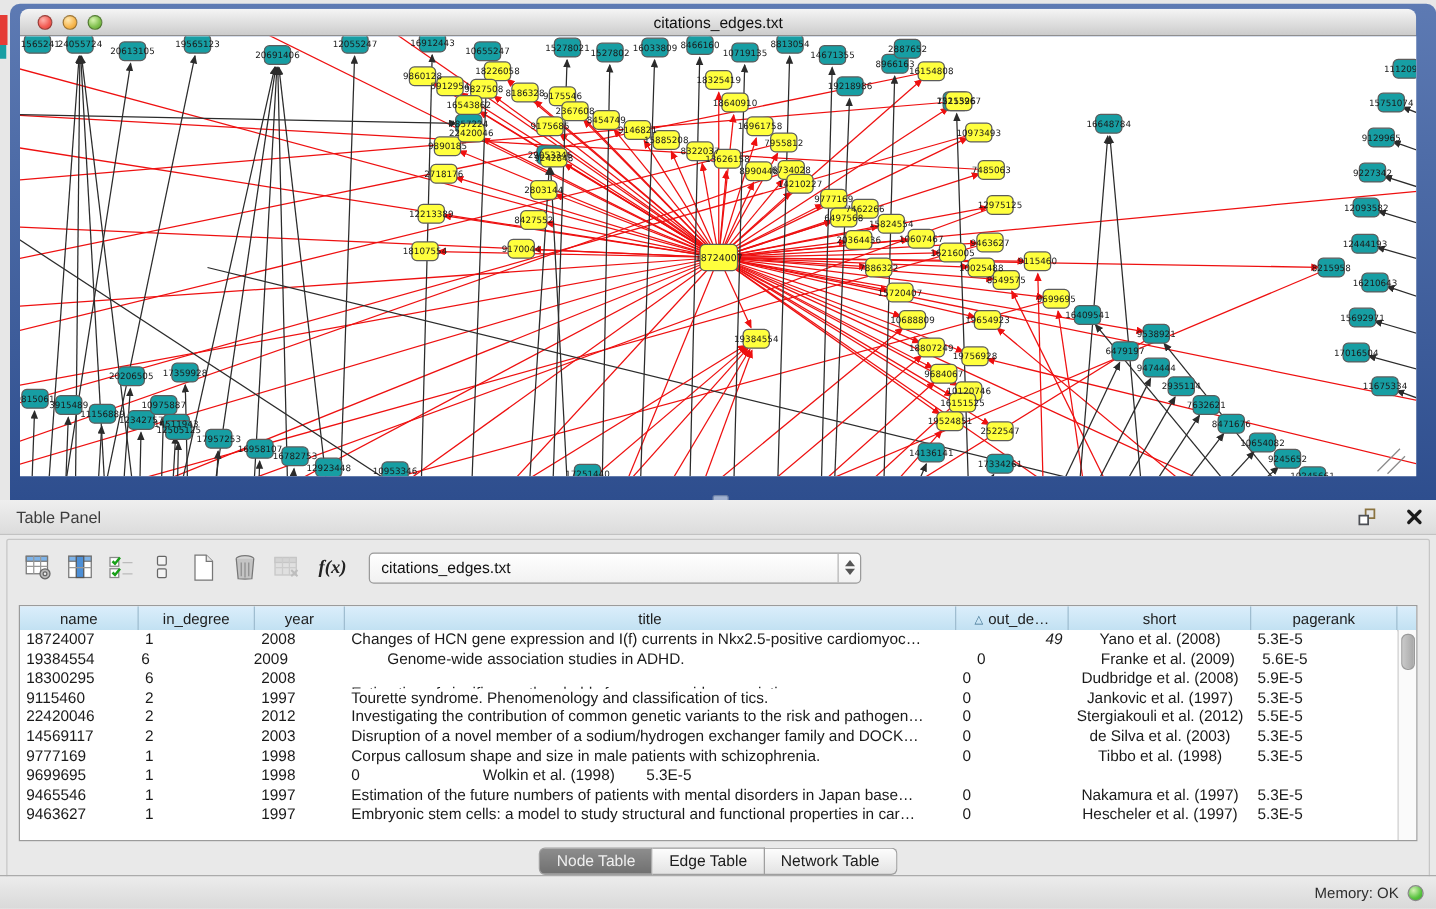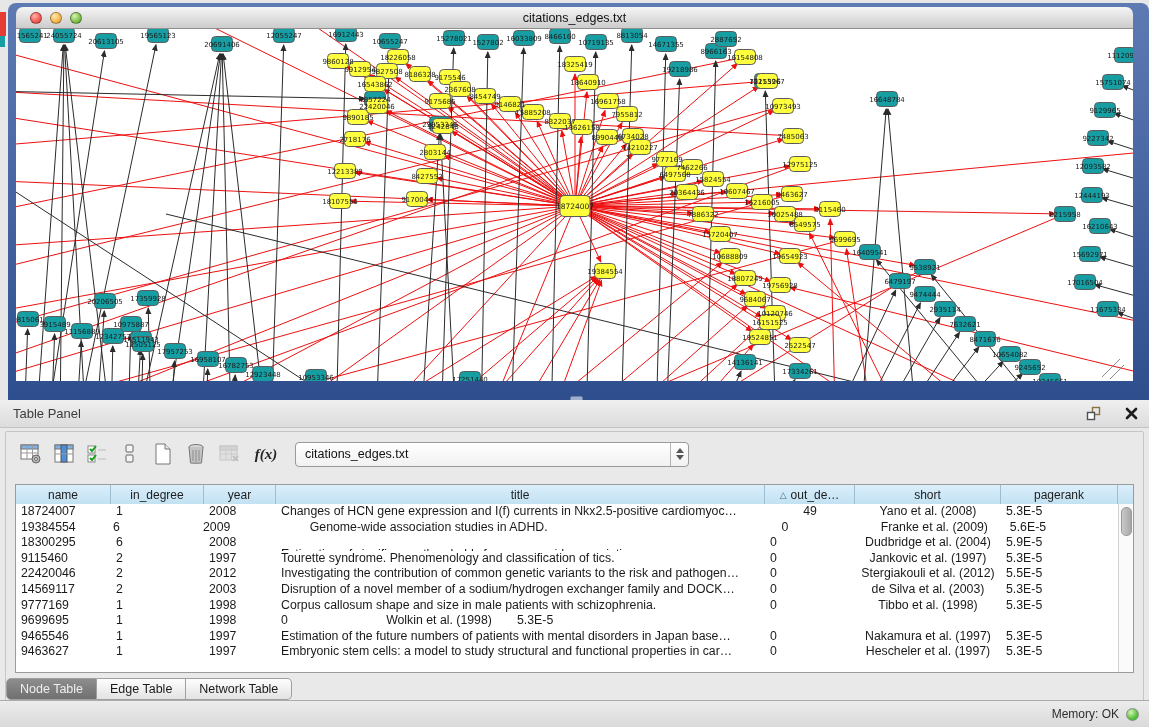--- a/index.html
+++ b/index.html
@@ -47,21 +47,21 @@
   .gh-cell{box-sizing:border-box;border-right:1px solid #9fbdd0;font-size:12px;color:#1c1c1c;
     display:flex;align-items:center;justify-content:center;white-space:nowrap;overflow:hidden;}
   .sort-glyph{color:#3a6f8f;font-size:9px;margin-right:4px;}
   #grid-rows{position:absolute;left:0;right:15px;top:19px;bottom:0;overflow:hidden;}
   .g-row{display:flex;height:15.6px;line-height:15.6px;font-size:12.3px;color:#1a1a1a;background:#fff;}
   .g-cell{box-sizing:border-box;padding:0 5px;white-space:nowrap;overflow:hidden;}
   
   #vscroll{position:absolute;right:0;top:19px;bottom:0;width:15px;background:#fafafa;border-left:1px solid #d0d0d0;box-sizing:border-box;}
   #vthumb{position:absolute;left:2px;top:3px;width:9px;height:27px;border-radius:5px;background:linear-gradient(90deg,#c9c9c9,#a8a8a8);border:1px solid #9a9a9a;}
   
-  #tabbar{position:absolute;left:0;right:0;top:246px;display:flex;}
+  #tabbar{position:absolute;left:0;right:0;top:246px;display:flex;justify-content:center;}
   .tab{height:20px;line-height:20px;padding:0 13px;font-size:12.5px;border:1px solid #9f9f9f;border-left:none;
     background:linear-gradient(#fdfdfd,#e3e3e3);color:#1b1b1b;}
   .tab:first-child{border-left:1px solid #9f9f9f;border-radius:5px 0 0 5px;}
   .tab:last-child{border-radius:0 5px 5px 0;}
   .tab.sel{background:linear-gradient(#8d8d8d,#707070);color:#efefef;}
   
   #statusbar{position:absolute;left:0;right:0;bottom:0;height:26px;background:linear-gradient(#ececec,#d9d9d9);
     border-top:1px solid #ababab;display:flex;align-items:center;justify-content:flex-end;}
   #mem-label{font-size:12px;color:#2e2e2e;margin-right:7px;}
   #mem-dot{width:13px;height:13px;border-radius:50%;margin-right:10px;border:1px solid #8a8a8a;box-sizing:border-box;
@@ -614,40 +614,40 @@
           <div class="gh-cell" style="width: 117px;">
             <span>pagerank</span>
           </div>
         </div>
       <div id="grid-rows">
           <div class="g-row">
             <div class="g-cell" style="width: 95px; text-align: left;">18724007</div>
             <div class="g-cell" style="width: 93px; text-align: left;">1</div>
             <div class="g-cell" style="width: 72px; text-align: left;">2008</div>
             <div class="g-cell" style="width: 489px; text-align: left;">Changes of HCN gene expression and I(f) currents in Nkx2.5-positive cardiomyoc…</div>
-            <div class="g-cell" style="width: 90px; text-align: center;">49</div>
+            <div class="g-cell" style="width: 90px; text-align: right; font-style: italic;">49</div>
             <div class="g-cell" style="width: 146px; text-align: center;">Yano et al. (2008)</div>
             <div class="g-cell" style="width: 117px; text-align: left;">5.3E-5</div>
           </div>
           <div class="g-row">
             <div class="g-cell" style="width: 95px; text-align: left;">19384554</div>
             <div class="g-cell" style="width: 93px; text-align: left;">6</div>
             <div class="g-cell" style="width: 72px; text-align: left;">2009</div>
             <div class="g-cell" style="width: 489px; text-align: left; margin-left: 37px;">Genome-wide association studies in ADHD.</div>
             <div class="g-cell" style="width: 90px; text-align: left;">0</div>
             <div class="g-cell" style="width: 146px; text-align: center;">Franke et al. (2009)</div>
             <div class="g-cell" style="width: 117px; text-align: left;">5.6E-5</div>
           </div>
           <div class="g-row">
             <div class="g-cell" style="width: 95px; text-align: left;">18300295</div>
             <div class="g-cell" style="width: 93px; text-align: left;">6</div>
             <div class="g-cell" style="width: 72px; text-align: left;">2008</div>
             <div class="g-cell" style="width: 489px; text-align: left; margin-top: 12px;">Estimation of significance thresholds for genomewide association scans.</div>
             <div class="g-cell" style="width: 90px; text-align: left;">0</div>
-            <div class="g-cell" style="width: 146px; text-align: center;">Dudbridge et al. (2004)</div>
+            <div class="g-cell" style="width: 146px; text-align: center;">Dudbridge et al. (2008)</div>
             <div class="g-cell" style="width: 117px; text-align: left;">5.9E-5</div>
           </div>
           <div class="g-row">
             <div class="g-cell" style="width: 95px; text-align: left;">9115460</div>
             <div class="g-cell" style="width: 93px; text-align: left;">2</div>
             <div class="g-cell" style="width: 72px; text-align: left;">1997</div>
             <div class="g-cell" style="width: 489px; text-align: left;">Tourette syndrome. Phenomenology and classification of tics.</div>
             <div class="g-cell" style="width: 90px; text-align: left;">0</div>
             <div class="g-cell" style="width: 146px; text-align: center;">Jankovic et al. (1997)</div>
             <div class="g-cell" style="width: 117px; text-align: left;">5.3E-5</div>

